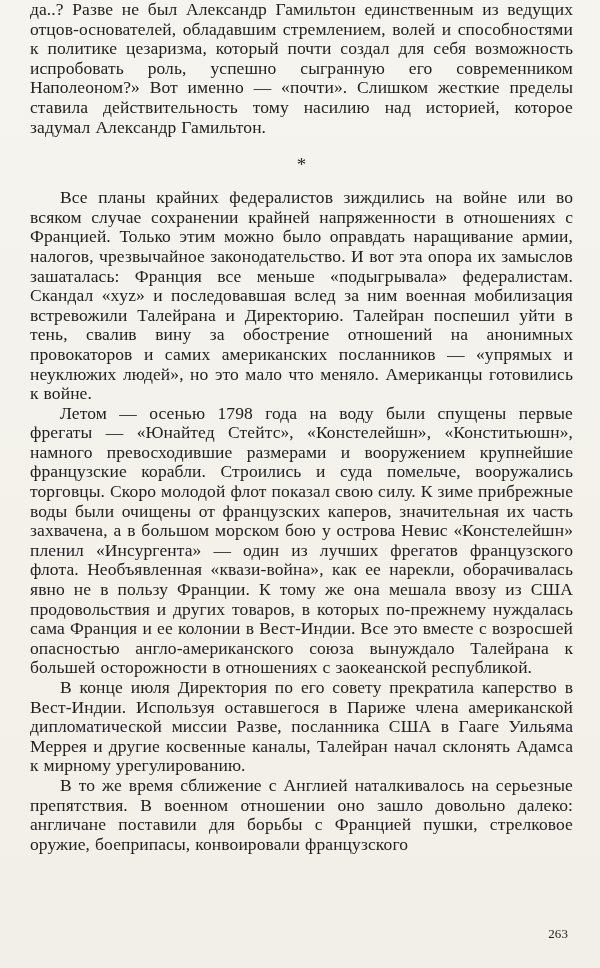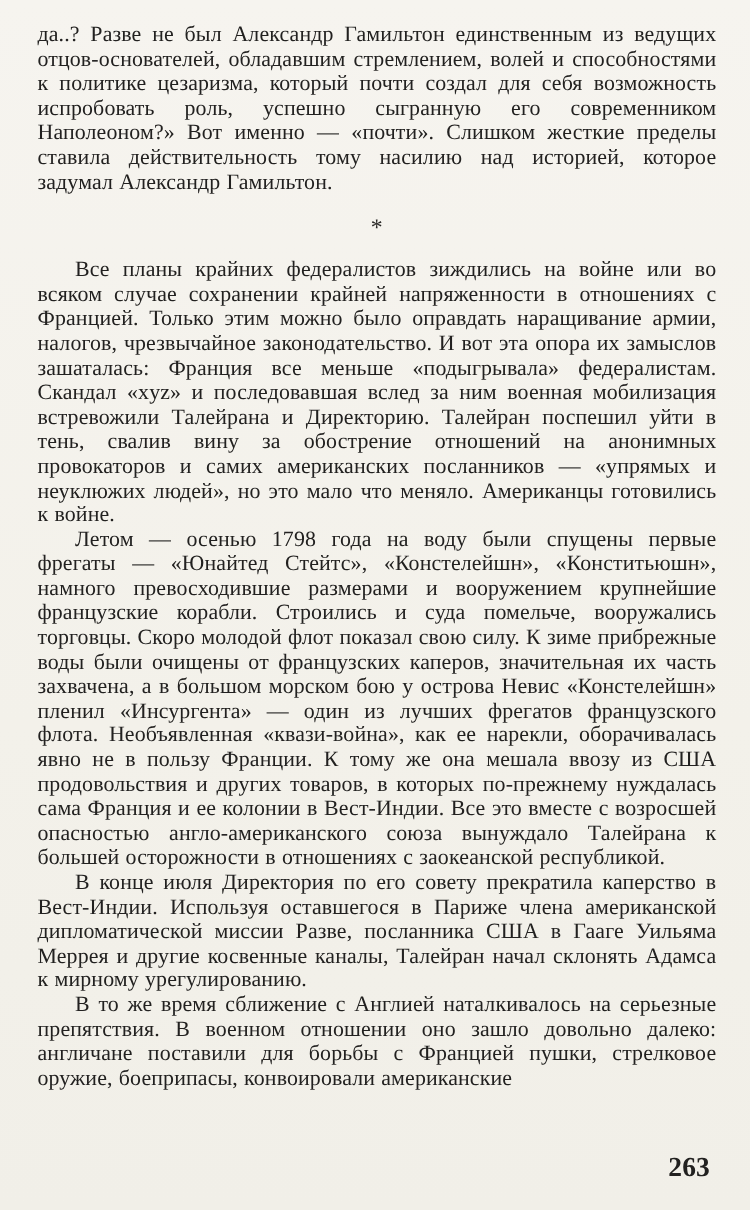--- a/index.html
+++ b/index.html
@@ -10,21 +10,21 @@
   }
   .page {
     position: relative;
     width: 600px;
     height: 968px;
     margin: 0 auto;
     box-sizing: border-box;
     background: #f5f3ee;
     background-image: linear-gradient(180deg, #f6f4ef 0%, #f3f1ea 60%, #f1efe8 100%);
     color: #222120;
-    padding: 18px 27px 20px 30px;
+    padding: 0 27px 20px 30px;
     overflow: hidden;
     font-size: 17.5px;
     line-height: 19.6px;
     letter-spacing: 0.1px;
     text-align: justify;
   }
   .para {
     margin: 0;
     text-indent: 30px;
     word-spacing: 0.5px;
@@ -36,38 +36,37 @@
     text-align: center;
     font-size: 19px;
     line-height: 19px;
     margin: 18px 0 14px 0;
     color: #2a2927;
   }
   .page-number {
     position: absolute;
     right: 32px;
     bottom: 24px;
-    font-size: 22px;
+    font-size: 13px;
     color: #222120;
     text-align: center;
-    font-weight: bold;
   }
 </style>
 </head>
 <body>
 
 <div class="page">
 
   <p class="para no-indent">да..? Разве не был Александр Гамильтон единственным из ведущих отцов-основателей, обладавшим стремлением, волей и способностями к политике цезаризма, который почти создал для себя возможность испробовать роль, успешно сыгранную его современником Наполеоном?» Вот именно — «почти». Слишком жесткие пределы ставила действительность тому насилию над историей, которое задумал Александр Гамильтон.</p>
 
   <div class="separator">*</div>
 
   <p class="para">Все планы крайних федералистов зиждились на войне или во всяком случае сохранении крайней напряженности в отношениях с Францией. Только этим можно было оправдать наращивание армии, налогов, чрезвычайное законодательство. И вот эта опора их замыслов зашаталась: Франция все меньше «подыгрывала» федералистам. Скандал «xyz» и последовавшая вслед за ним военная мобилизация встревожили Талейрана и Директорию. Талейран поспешил уйти в тень, свалив вину за обострение отношений на анонимных провокаторов и самих американских посланников — «упрямых и неуклюжих людей», но это мало что меняло. Американцы готовились к войне.</p>
 
   <p class="para">Летом — осенью 1798 года на воду были спущены первые фрегаты — «Юнайтед Стейтс», «Констелейшн», «Конститьюшн», намного превосходившие размерами и вооружением крупнейшие французские корабли. Строились и суда помельче, вооружались торговцы. Скоро молодой флот показал свою силу. К зиме прибрежные воды были очищены от французских каперов, значительная их часть захвачена, а в большом морском бою у острова Невис «Констелейшн» пленил «Инсургента» — один из лучших фрегатов французского флота. Необъявленная «квази-война», как ее нарекли, оборачивалась явно не в пользу Франции. К тому же она мешала ввозу из США продовольствия и других товаров, в которых по-прежнему нуждалась сама Франция и ее колонии в Вест-Индии. Все это вместе с возросшей опасностью англо-американского союза вынуждало Талейрана к большей осторожности в отношениях с заокеанской республикой.</p>
 
   <p class="para">В конце июля Директория по его совету прекратила каперство в Вест-Индии. Используя оставшегося в Париже члена американской дипломатической миссии Разве, посланника США в Гааге Уильяма Меррея и другие косвенные каналы, Талейран начал склонять Адамса к мирному урегулированию.</p>
 
-  <p class="para">В то же время сближение с Англией наталкивалось на серьезные препятствия. В военном отношении оно зашло довольно далеко: англичане поставили для борьбы с Францией пушки, стрелковое оружие, боеприпасы, конвоировали американские</p>
+  <p class="para">В то же время сближение с Англией наталкивалось на серьезные препятствия. В военном отношении оно зашло довольно далеко: англичане поставили для борьбы с Францией пушки, стрелковое оружие, боеприпасы, конвоировали французского</p>
 
   <div class="page-number">263</div>
 
 </div>
 
 </body></html>

